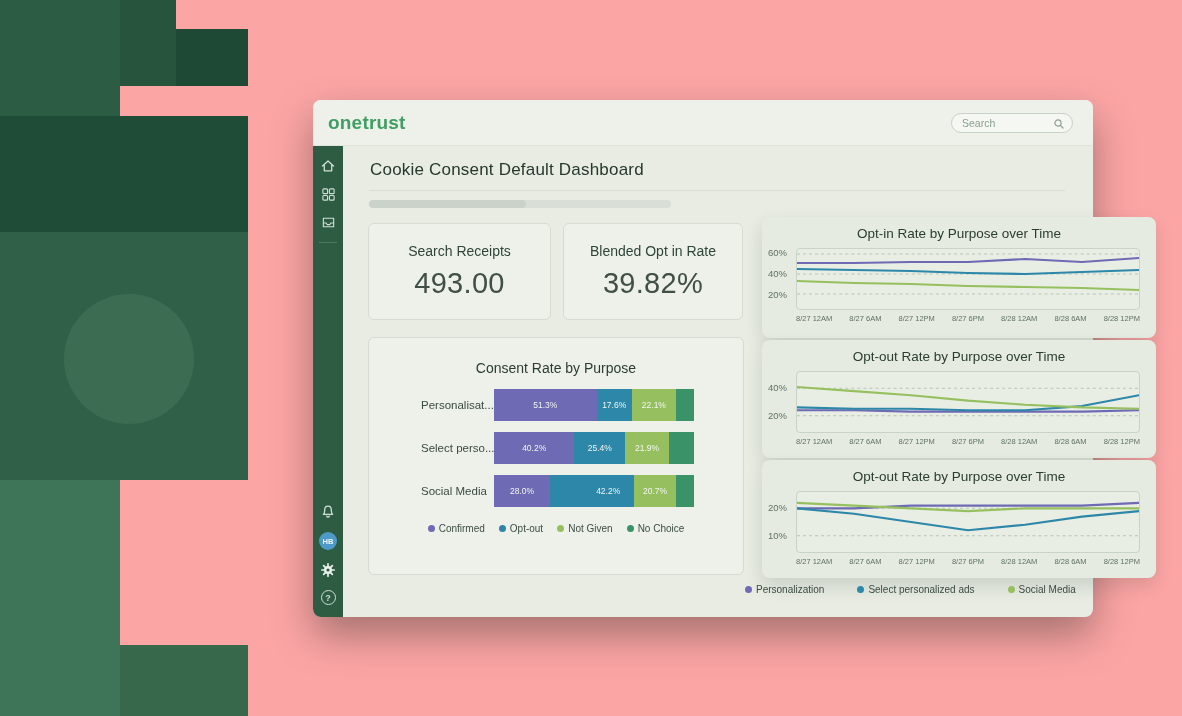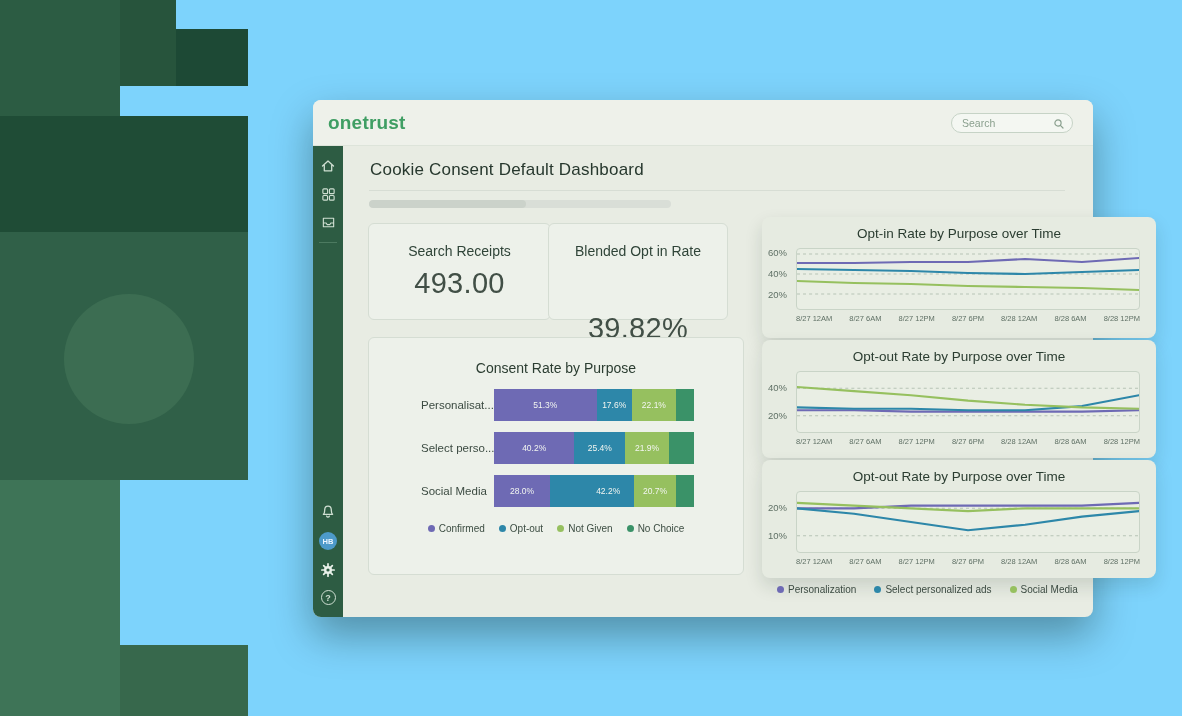--- a/index.html
+++ b/index.html
@@ -1,17 +1,17 @@
 <!DOCTYPE html>
 <html><head>
 <meta charset="utf-8">
 <style>
   * { margin:0; padding:0; box-sizing:border-box; }
   html,body { width:1182px; height:716px; font-family:"Liberation Sans", sans-serif; }
-  .stage { position:relative; width:1182px; height:716px; background:#7dd3fc; overflow:hidden; }
+  .stage { position:relative; width:1182px; height:716px; background:#fca5a5; overflow:hidden; }
   .bg-shape { position:absolute; }
   .bg-circle { border-radius:50%; }
 
   
   .window { position:absolute; left:313px; top:100px; width:780px; height:517px;
             background:#e8ece3; border-radius:8px; box-shadow:0 18px 40px rgba(0,18,10,.35); z-index:5; }
   .topbar { position:absolute; left:0; top:0; width:100%; height:46px; background:#eef1ea;
             border-radius:8px 8px 0 0; border-bottom:1px solid #dde4da; display:flex; align-items:center; }
   .logo { margin-left:15px; font-size:19px; font-weight:700; letter-spacing:.2px; color:#3f9e63; }
   .search { position:absolute; right:20px; top:13px; width:122px; height:20px; background:#f4f7f2;
@@ -38,21 +38,21 @@
   
   .content { position:absolute; left:30px; top:46px; width:750px; height:471px; overflow:visible; }
   .page-title { position:absolute; left:27px; top:14px; font-size:17px; font-weight:500; color:#27382e; letter-spacing:.2px; }
   .title-divider { position:absolute; left:26px; top:44px; width:696px; height:1px; background:#d7ddd4; }
   .skeleton { position:absolute; left:26px; top:54px; width:302px; height:8px; border-radius:4px; background:#d9ded7; overflow:hidden; }
   .skeleton-inner { width:52%; height:100%; background:#cbd2ca; border-radius:4px; }
 
   .card { background:#edf1ea; border:1px solid #d5ddd3; border-radius:6px; }
   .kpi { position:absolute; top:77px; height:97px; display:flex; flex-direction:column; align-items:center; }
   .kpi-1 { left:25px; width:183px; }
-  .kpi-2 { left:205px; width:180px;gap:45px; }
+  .kpi-2 { left:220px; width:180px; }
   .kpi-label { margin-top:19px; font-size:14px; font-weight:500; color:#2f4438; }
   .kpi-value { margin-top:8px; font-size:29px; color:#414f46; letter-spacing:.3px; }
 
   .consent { position:absolute; left:25px; top:191px; width:376px; height:238px; }
   .card-title { text-align:center; margin-top:22px; font-size:14px; font-weight:500; color:#2b3d31; }
   .bars { margin-top:13px; }
   .bar-row { display:flex; align-items:center; height:32px; margin-bottom:11px; }
   .bar-label { margin-left:52px; width:73px; font-size:11.5px; color:#3c4b42; white-space:nowrap; overflow:hidden; }
   .bar-track { display:flex; width:200px; height:32px;border-radius:15px; }
   .bar-seg { height:100%; display:flex; align-items:center; justify-content:center;
@@ -67,21 +67,21 @@
   .lc-2 { top:194px; height:118px; }
   .lc-3 { top:314px; height:118px; }
   .lc-title { text-align:center; margin-top:9px; font-size:13.5px; font-weight:500; color:#2b3d31; }
   .lc-body { position:relative; margin-top:7px; height:84px; }
   .lc-yticks { position:absolute; left:0; top:0; width:30px; height:62px; }
   .ytick { position:absolute; right:5px; font-size:9.5px; color:#5f7065; }
   .lc-plotwrap { position:absolute; left:34px; right:16px; top:0; }
   .lc-plot { height:62px; border:1px solid #c9d4c7; border-radius:4px; background:#e9eee4; overflow:hidden; }
   .lc-xlabels { display:flex; justify-content:space-between; margin-top:4px; font-size:7.5px; color:#5f7065; }
 
-  .bottom-legend { position:absolute; left:434px; top:438px; width:394px; display:flex; gap:18px;
+  .bottom-legend { position:absolute; left:402px; top:438px; width:394px; display:flex; gap:33px;
                    justify-content:flex-start; }
   .bottom-legend .lg-item { font-size:10px; color:#3c4b42; }
 </style>
 </head>
 <body>
 
 <div class="stage">
 
   <div class="bg-shape" style="left:0;top:0;width:120px;height:116px;background:#2c5c43;"></div>
   <div class="bg-shape" style="left:120px;top:0;width:56px;height:86px;background:#27543c;"></div>

